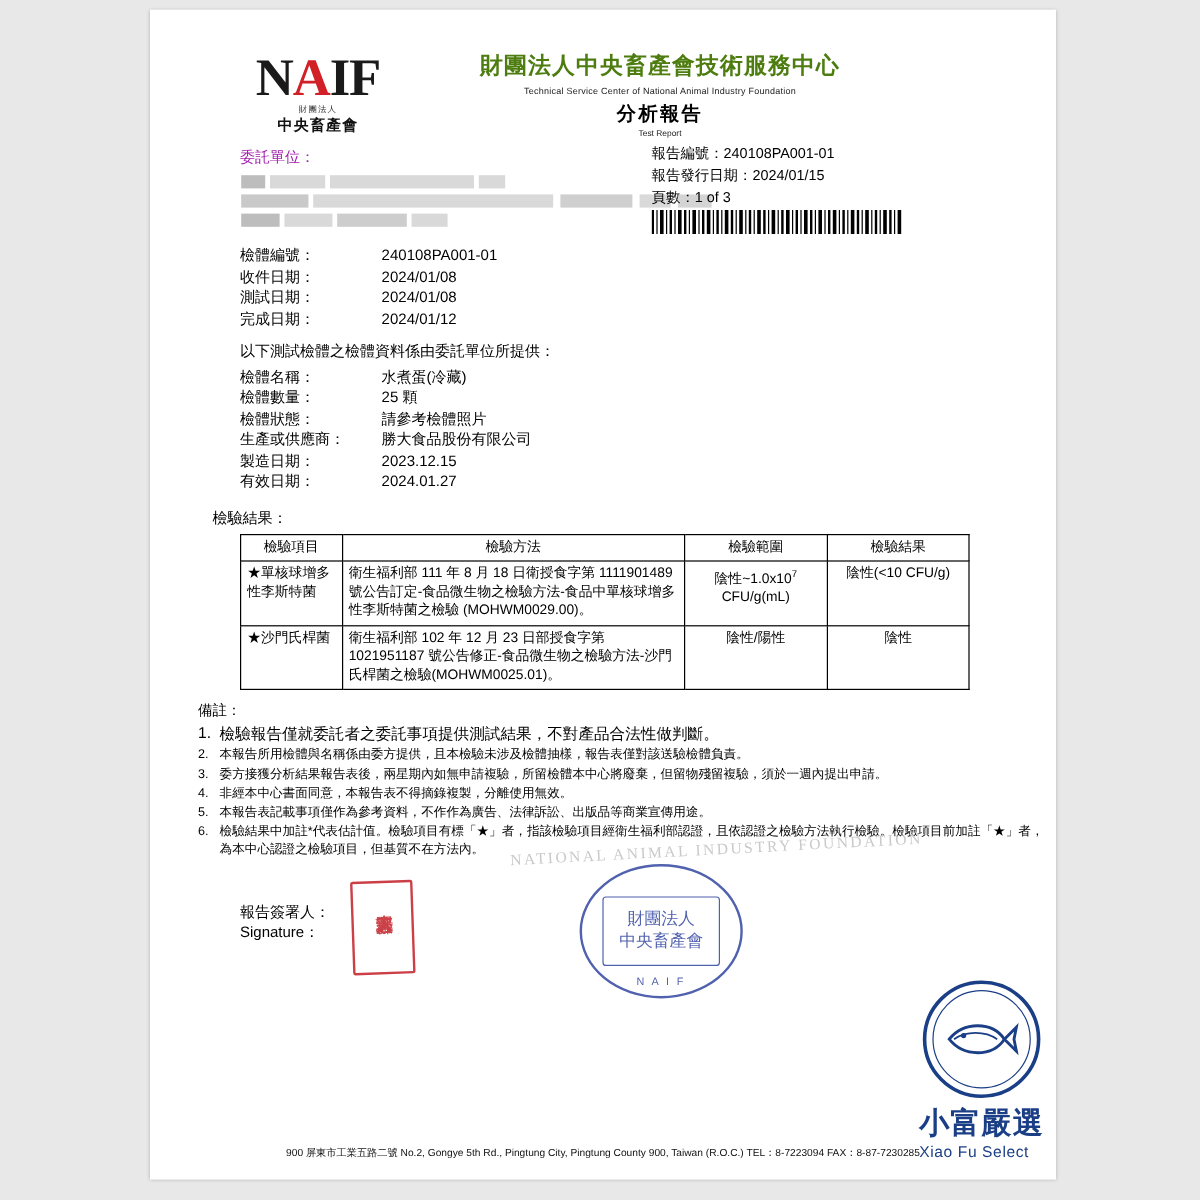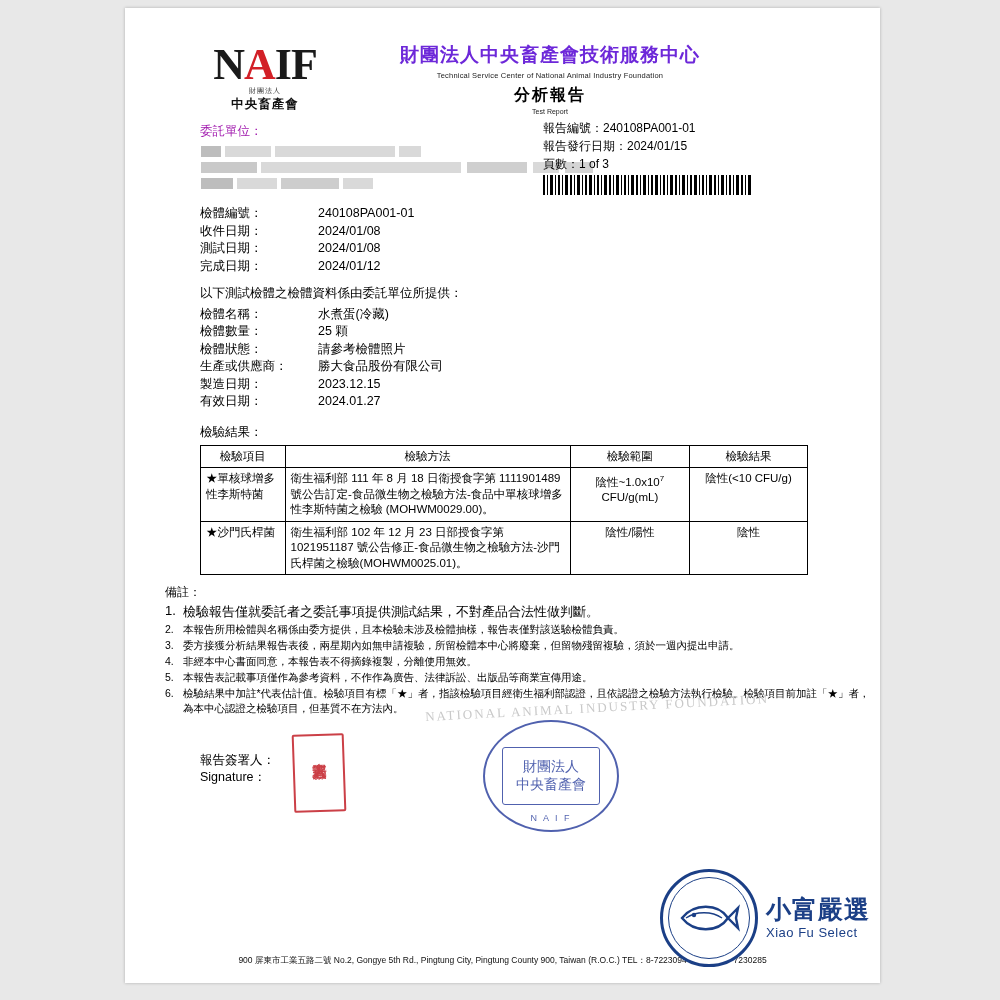--- a/index.html
+++ b/index.html
@@ -29,21 +29,21 @@
     font-family:"Liberation Serif", serif;
     font-weight:bold;font-size:44px;letter-spacing:-1px;line-height:38px;
     color:#1a1a1a;
   }
   .logo-naif .a{color:#d22027;}
   .logo-sub1{font-size:7px;color:#333;margin-top:2px;letter-spacing:1px;}
   .logo-sub2{font-size:12.5px;color:#111;letter-spacing:1px;font-weight:bold;}
   .title-block{
     position:absolute;left:215px;top:34px;width:420px;text-align:center;
   }
-  .t-cn{font-size:19px;font-weight:bold;color:#6d28d9;letter-spacing:1px;font-family:Liberation Sans, sans-serif;}
+  .t-cn{font-size:19px;font-weight:bold;color:#4d7c0f;letter-spacing:1px;font-family:Liberation Sans, sans-serif;}
   .t-en{font-size:7.5px;color:#222;margin-top:3px;letter-spacing:.2px;}
   .t-cn2{font-size:16px;font-weight:bold;color:#000;margin-top:5px;letter-spacing:2px;}
   .t-en2{font-size:7px;color:#222;margin-top:2px;}
   
   .meta{position:relative;height:92px;}
   .client-label{
     position:absolute;left:75px;top:10px;font-size:12.5px;color:#a21caf;
   }
   .redact{position:absolute;background:#d9d9d9;}
   .r1{left:76px;top:33px;width:20px;height:11px;background:#bdbdbd;}
@@ -62,21 +62,21 @@
   .meta-right{position:absolute;left:418px;top:6px;font-size:12px;color:#000;line-height:18px;}
   .meta-right div span.lbl{display:inline-block;}
   .barcode{position:absolute;left:418px;top:62px;width:210px;height:20px;}
   
   .info{position:relative;padding-left:75px;font-size:12.5px;color:#000;line-height:17.5px;}
   .row{display:flex;}
   .row .k{width:118px;}
   .row .v{flex:1;}
   .note-line{margin-top:10px;margin-bottom:3px;}
   
-  .res-title{padding-left:75px;font-size:12.5px;margin-top:13px;margin-bottom:4px;}
+  .res-title{padding-left:52px;font-size:12.5px;margin-top:13px;margin-bottom:4px;}
   table.result{
     border-collapse:collapse;
     margin-left:75px;
     width:608px;
     font-size:11.5px;
     color:#000;
   }
   table.result th, table.result td{
     border:1px solid #000;
     padding:3px 5px;
@@ -135,21 +135,21 @@
     pointer-events:none;
   }
   
   .footer{
     position:absolute;left:0;bottom:16px;width:100%;
     text-align:center;font-size:8.5px;color:#111;
   }
   
   .brand{
     position:absolute;right:10px;bottom:16px;
-    display:flex;align-items:center;gap:8px;
+    display:flex;align-items:center;gap:8px;flex-direction:column;
   }
   .brand-badge{
     width:92px;height:92px;border-radius:50%;
     border:3px solid #1b3f86;
     position:relative;background:#fff;
     display:flex;align-items:center;justify-content:center;
   }
   .brand-badge:after{
     content:"";position:absolute;left:5px;top:5px;right:5px;bottom:5px;
     border:1.5px solid #1b3f86;border-radius:50%;

